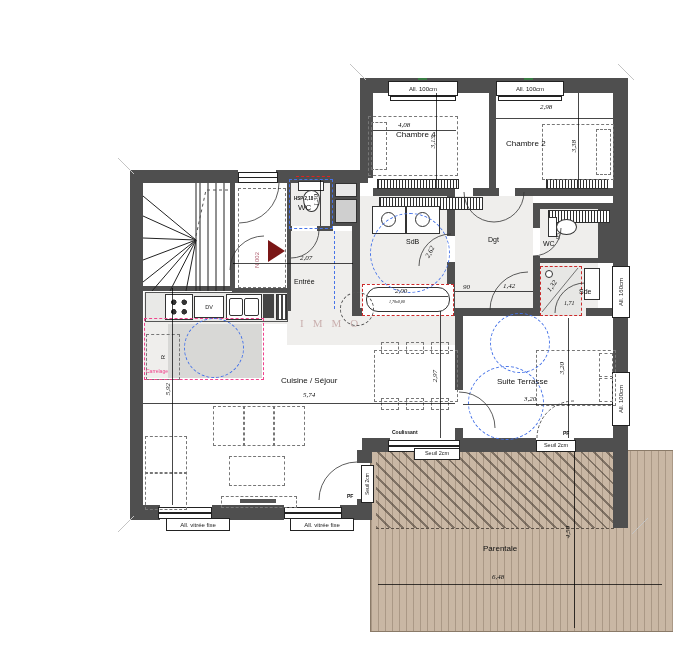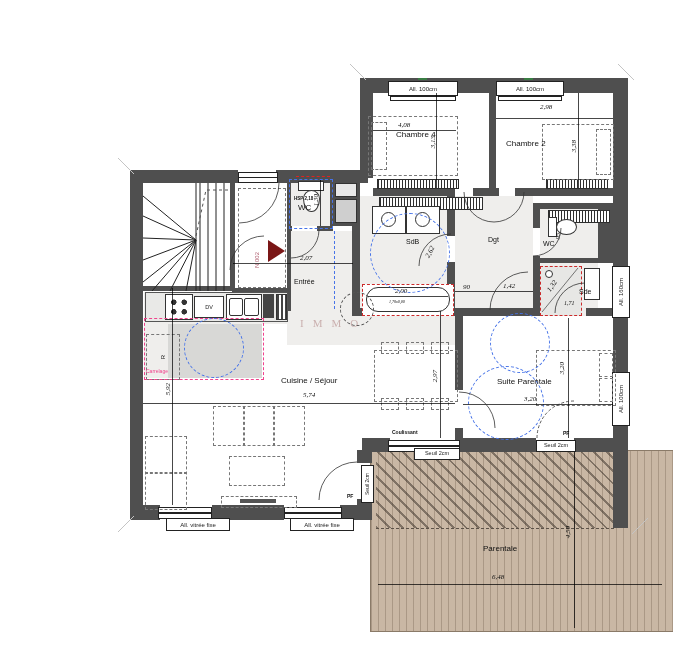--- a/index.html
+++ b/index.html
@@ -207,21 +207,21 @@
   <div class="rl" style="left:396px;top:130px;"><span>Chambre 4</span></div>
   <div class="rl" style="left:506px;top:139px;"><span>Chambre 2</span></div>
   <div class="rl" style="left:294px;top:196px;font-size:4.5px;font-weight:bold;"><span>HSP 2,18</span></div>
   <div class="rl" style="left:298px;top:203px;"><span>WC</span></div>
   <div class="rl" style="left:294px;top:278px;font-size:7px;"><span>Entrée</span></div>
   <div class="rl" style="left:406px;top:238px;font-size:7px;"><span>SdB</span></div>
   <div class="rl" style="left:488px;top:236px;font-size:7px;"><span>Dgt</span></div>
   <div class="rl" style="left:543px;top:240px;font-size:7px;"><span>WC</span></div>
   <div class="rl" style="left:579px;top:288px;font-size:7px;"><span>Sde</span></div>
   <div class="rl" style="left:281px;top:376px;"><span>Cuisine / Séjour</span></div>
-  <div class="rl" style="left:497px;top:377px;"><span>Suite Parentale</span></div>
+  <div class="rl" style="left:497px;top:377px;"><span>Suite Terrasse</span></div>
   <div class="rl" style="left:483px;top:544px;"><span>Parentale</span></div>
 
   <i class="dl" style="left:373px;top:130px;width:83px;height:1px;"></i>
   <i class="dl" style="left:496px;top:118px;width:117px;height:1px;"></i>
   <i class="dl" style="left:436px;top:93px;width:1px;height:95px;"></i>
   <i class="dl" style="left:578px;top:93px;width:1px;height:95px;"></i>
   <i class="dl" style="left:320px;top:180px;width:1px;height:46px;"></i>
   <i class="dl" style="left:233px;top:263px;width:120px;height:1px;"></i>
   <i class="dl" style="left:368px;top:296px;width:80px;height:1px;"></i>
   <i class="dl" style="left:455px;top:291px;width:78px;height:1px;"></i>

